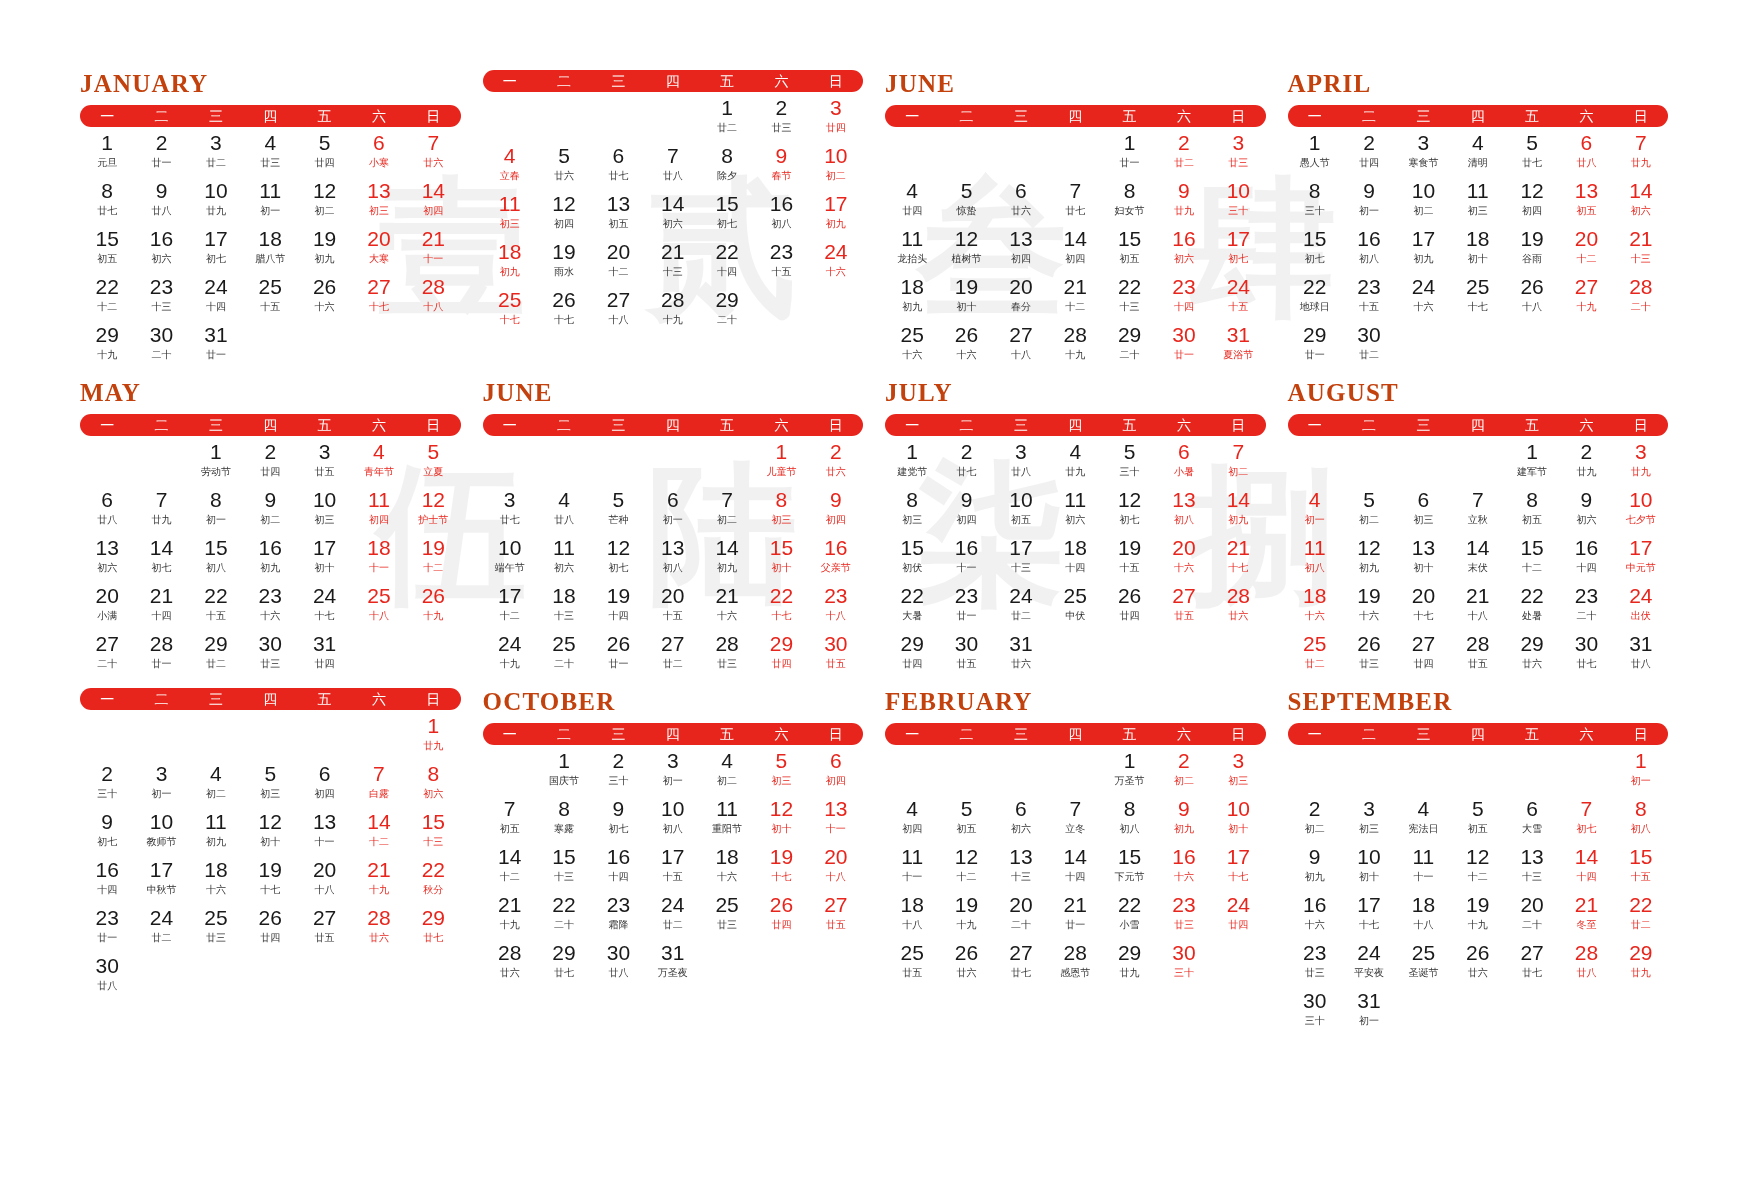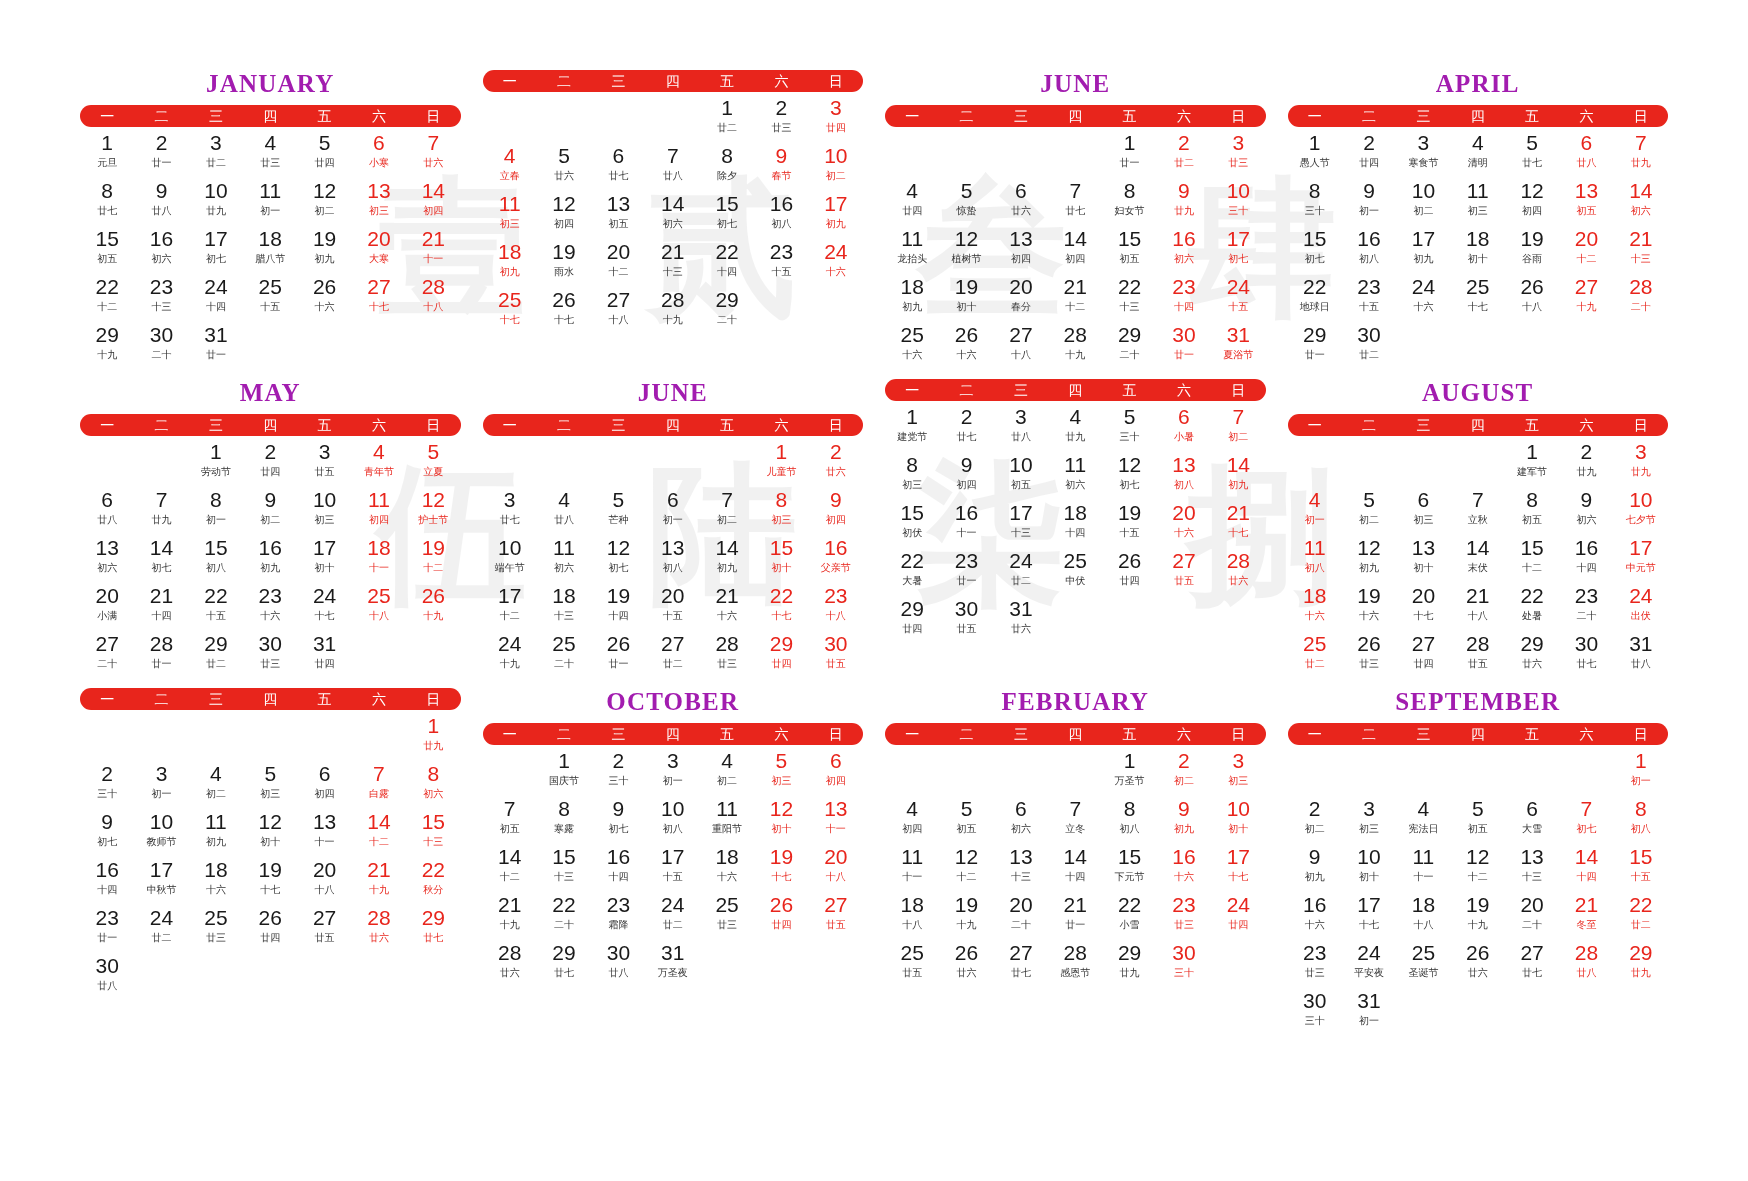--- a/index.html
+++ b/index.html
@@ -44,26 +44,25 @@
     display: grid;
     grid-template-columns: repeat(4, 1fr);
     grid-template-rows: repeat(3, auto);
     column-gap: 22px;
     row-gap: 12px;
   }
   .month {
     width: 100%;
   }
   .month-title {
-    text-align: center;
     font-family: "Liberation Serif", serif;
     font-weight: bold;
     font-size: 25px;
     letter-spacing: 1.2px;
-    color: #a21caf;
+    color: #c2410c;
     margin-bottom: 7px;
   }
   .weekdays {
     display: grid;
     grid-template-columns: repeat(7, 1fr);
     background: #e8251c;
     border-radius: 11px;
     height: 22px;
     align-items: center;
   }
@@ -932,20 +931,21 @@
             <div class="num">29</div>
             <div class="lunar">廿四</div>
           </div>
           <div class="cell red">
             <div class="num">30</div>
             <div class="lunar">廿五</div>
           </div>
         </div>
       </div>
       <div class="month">
+        <div class="month-title">JULY</div>
         <div class="weekdays">
           <div>一</div>
           <div>二</div>
           <div>三</div>
           <div>四</div>
           <div>五</div>
           <div>六</div>
           <div>日</div>
         </div>
         <div class="days">

